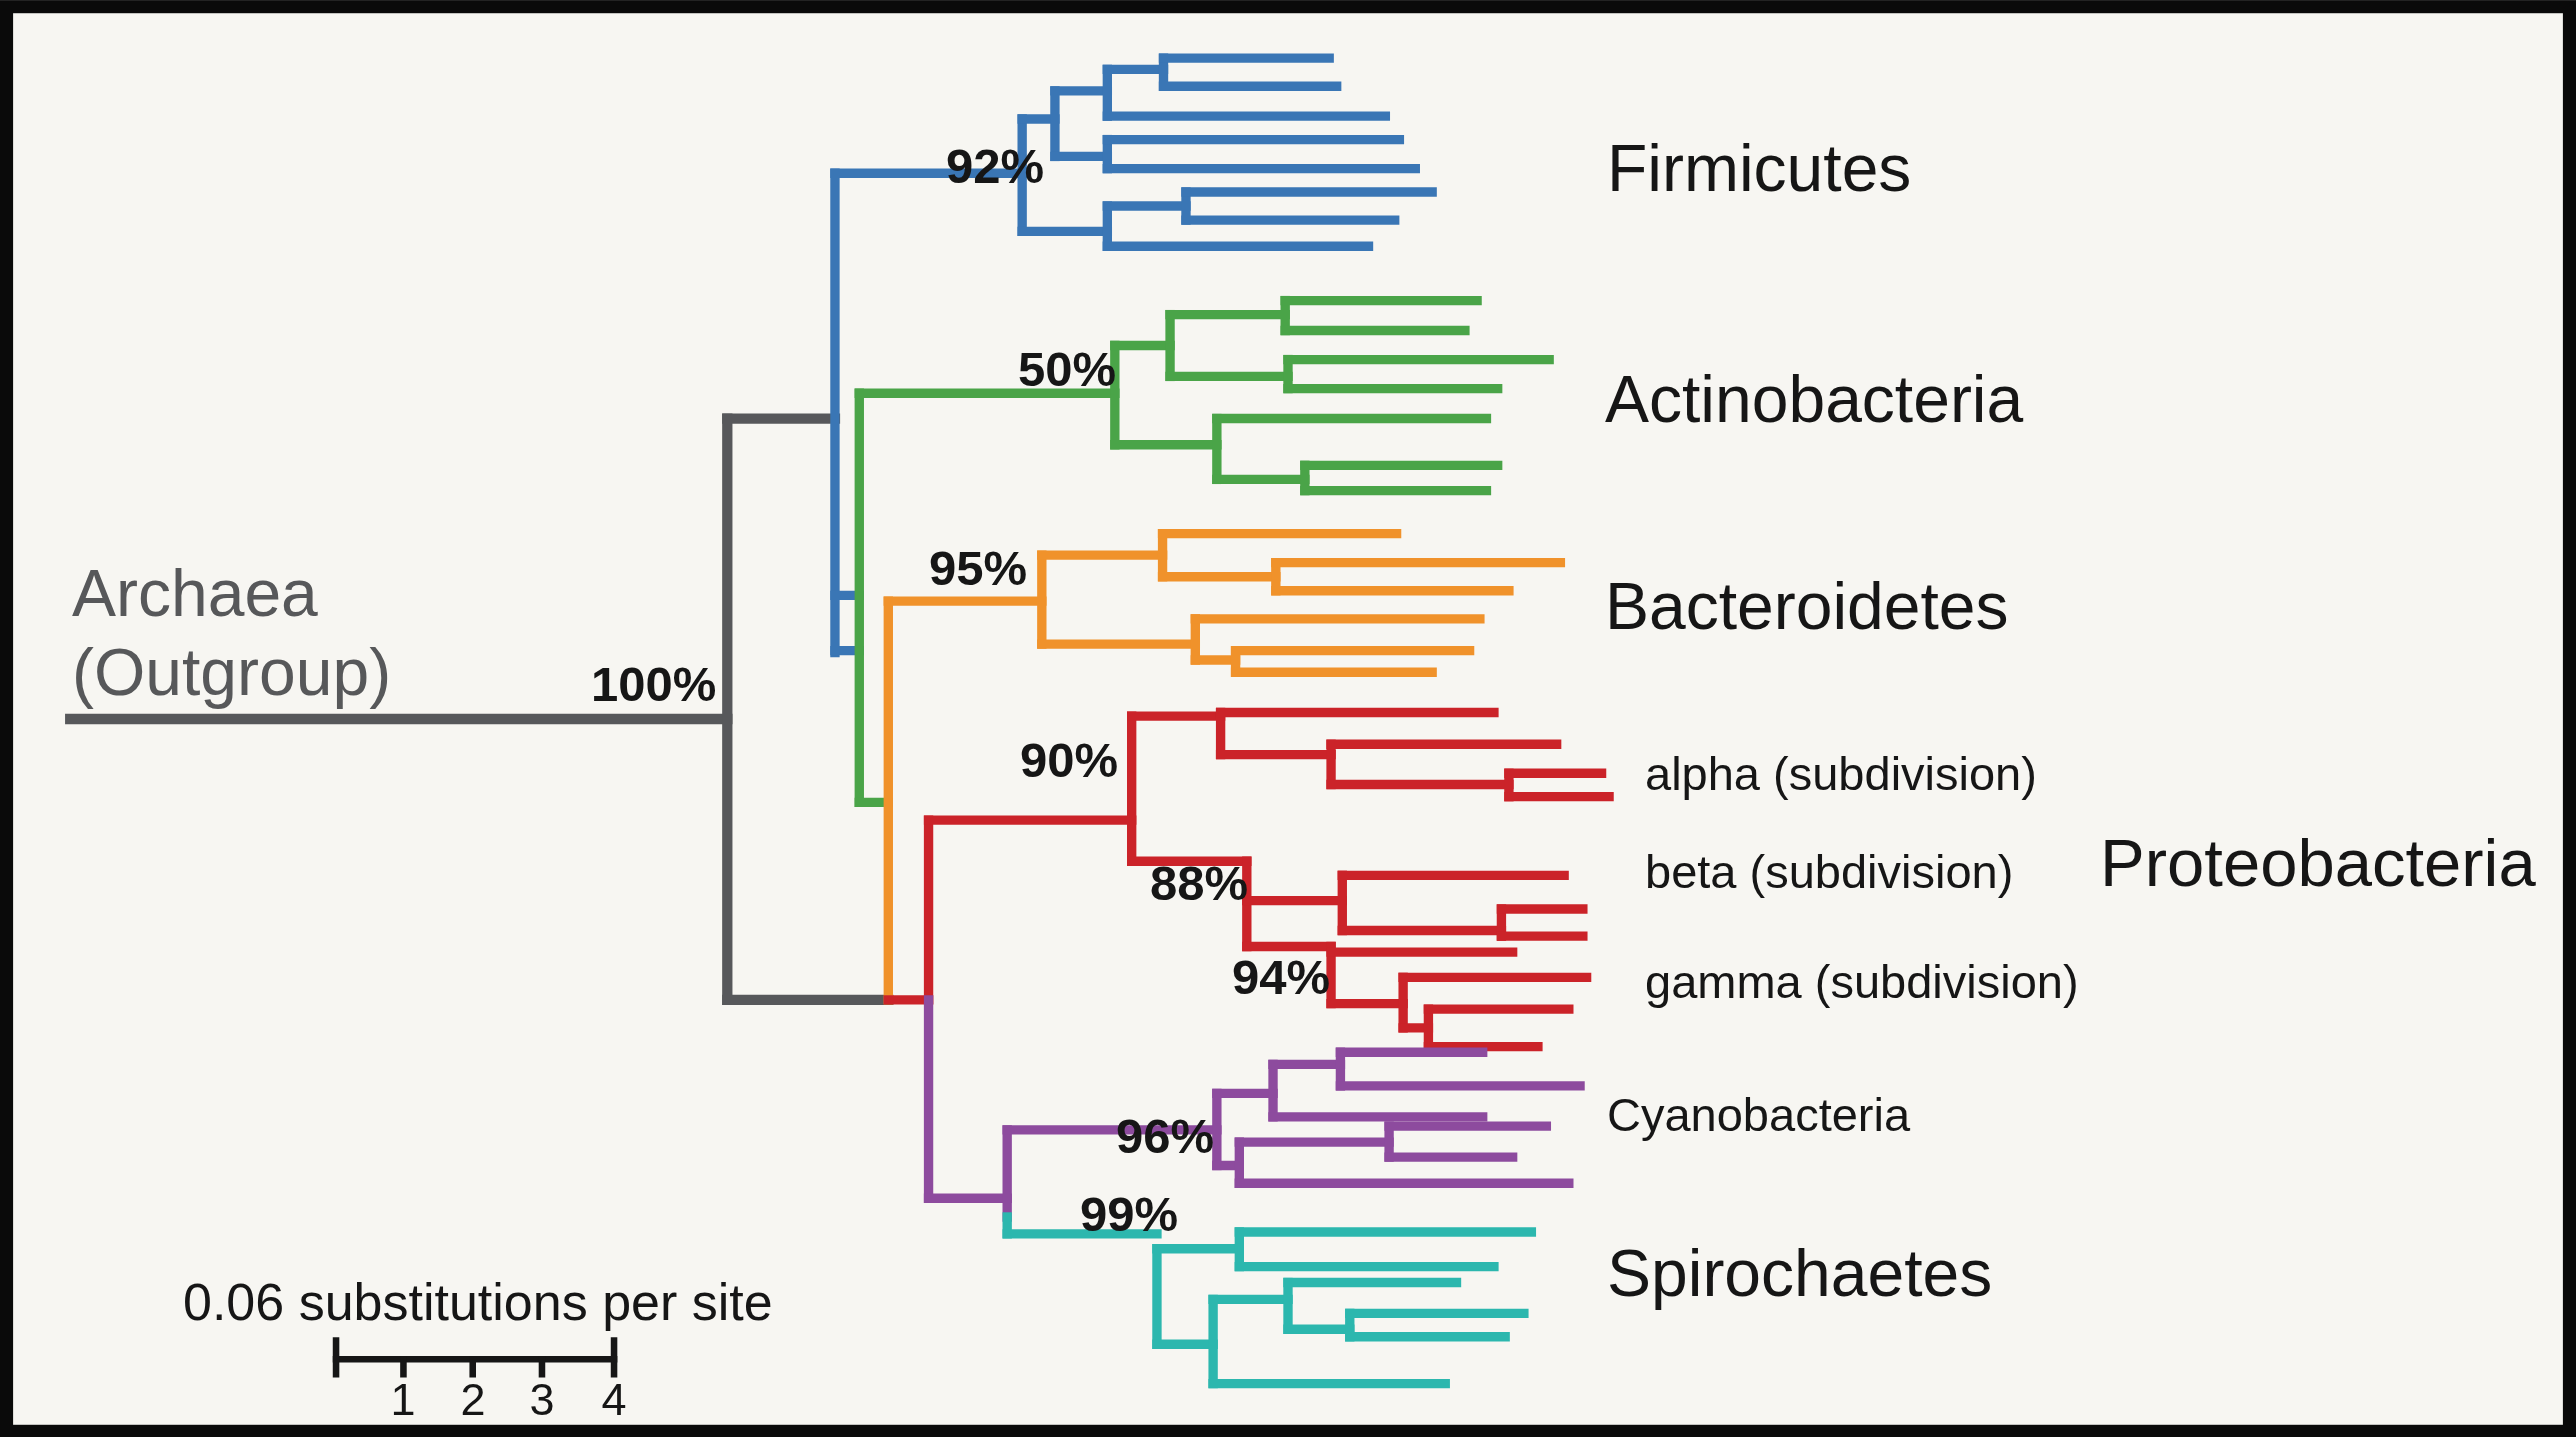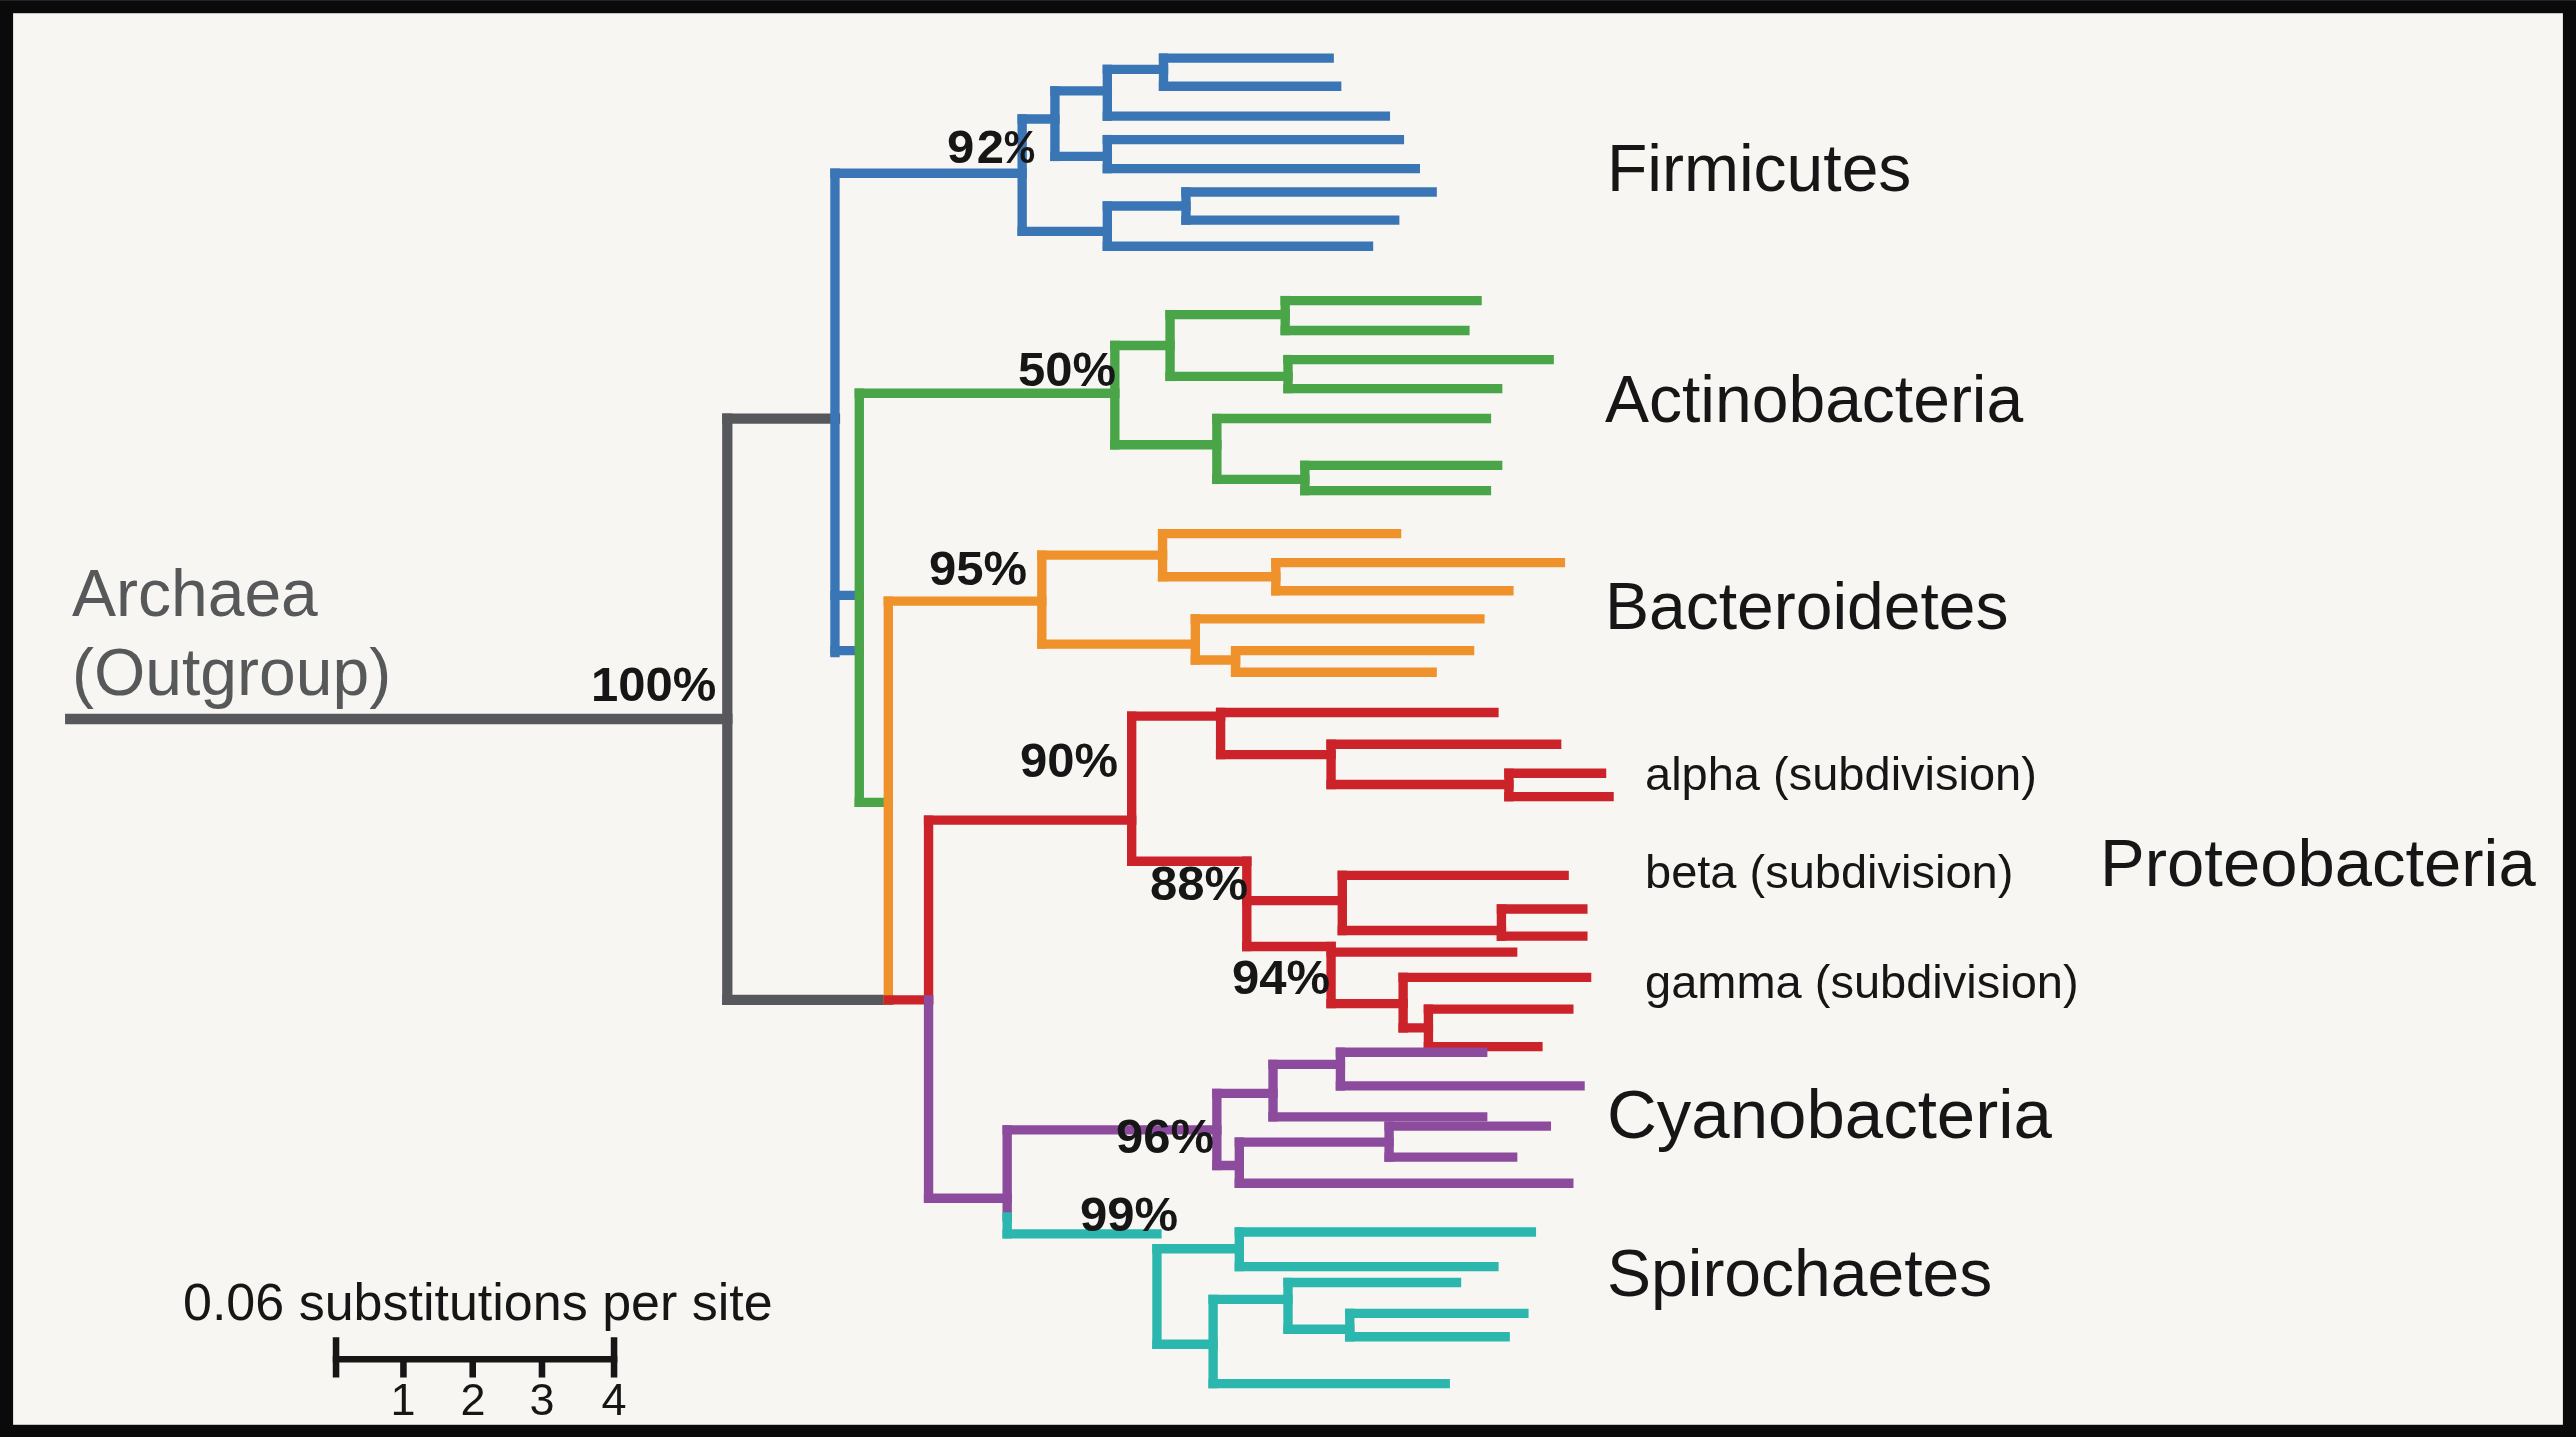--- a/index.html
+++ b/index.html
@@ -183,24 +183,24 @@
   </div>
 
   <div class="scalebar-label">0.06 substitutions per site</div>
 <div class="lbl clade-label" style="left: 1607px; top: 168px; font-size: 66px;">Firmicutes</div>
     <div class="lbl clade-label" style="left: 1605px; top: 399px; font-size: 66px;">Actinobacteria</div>
     <div class="lbl clade-label" style="left: 1605px; top: 606px; font-size: 66px;">Bacteroidetes</div>
     <div class="lbl clade-label" style="left: 1645px; top: 773px; font-size: 47px;">alpha (subdivision)</div>
     <div class="lbl clade-label" style="left: 1645px; top: 871px; font-size: 47px;">beta (subdivision)</div>
     <div class="lbl clade-label" style="left: 1645px; top: 981px; font-size: 47px;">gamma (subdivision)</div>
     <div class="lbl clade-label" style="left: 2100px; top: 862px; font-size: 67px;">Proteobacteria</div>
-    <div class="lbl clade-label" style="left: 1607px; top: 1114px; font-size: 69px;">Cyanobacteria</div>
+    <div class="lbl clade-label" style="left: 1607px; top: 1114px; font-size: 47px;">Cyanobacteria</div>
     <div class="lbl clade-label" style="left: 1607px; top: 1273px; font-size: 66px;">Spirochaetes</div>
     <div class="lbl bootstrap-label" style="left: 591px; top: 684px;">100%</div>
-    <div class="lbl bootstrap-label" style="left: 946px; top: 150px; font-family: Liberation Mono, monospace;">92%</div>
+    <div class="lbl bootstrap-label" style="left: 946px; top: 166px;">92%</div>
     <div class="lbl bootstrap-label" style="left: 1018px; top: 369px;">50%</div>
     <div class="lbl bootstrap-label" style="left: 929px; top: 568px;">95%</div>
     <div class="lbl bootstrap-label" style="left: 1020px; top: 760px;">90%</div>
     <div class="lbl bootstrap-label" style="left: 1150px; top: 883px;">88%</div>
     <div class="lbl bootstrap-label" style="left: 1223px; top: 977px; margin-left: 9px;">94%</div>
     <div class="lbl bootstrap-label" style="left: 1116px; top: 1101px; margin-top: 35px;">96%</div>
     <div class="lbl bootstrap-label" style="left: 1080px; top: 1214px; text-align: right;">99%</div>
     <div class="tick-label" style="left: 403px; top: 1400px;">1</div>
     <div class="tick-label" style="left: 473px; top: 1400px;">2</div>
     <div class="tick-label" style="left: 542px; top: 1400px;">3</div>

